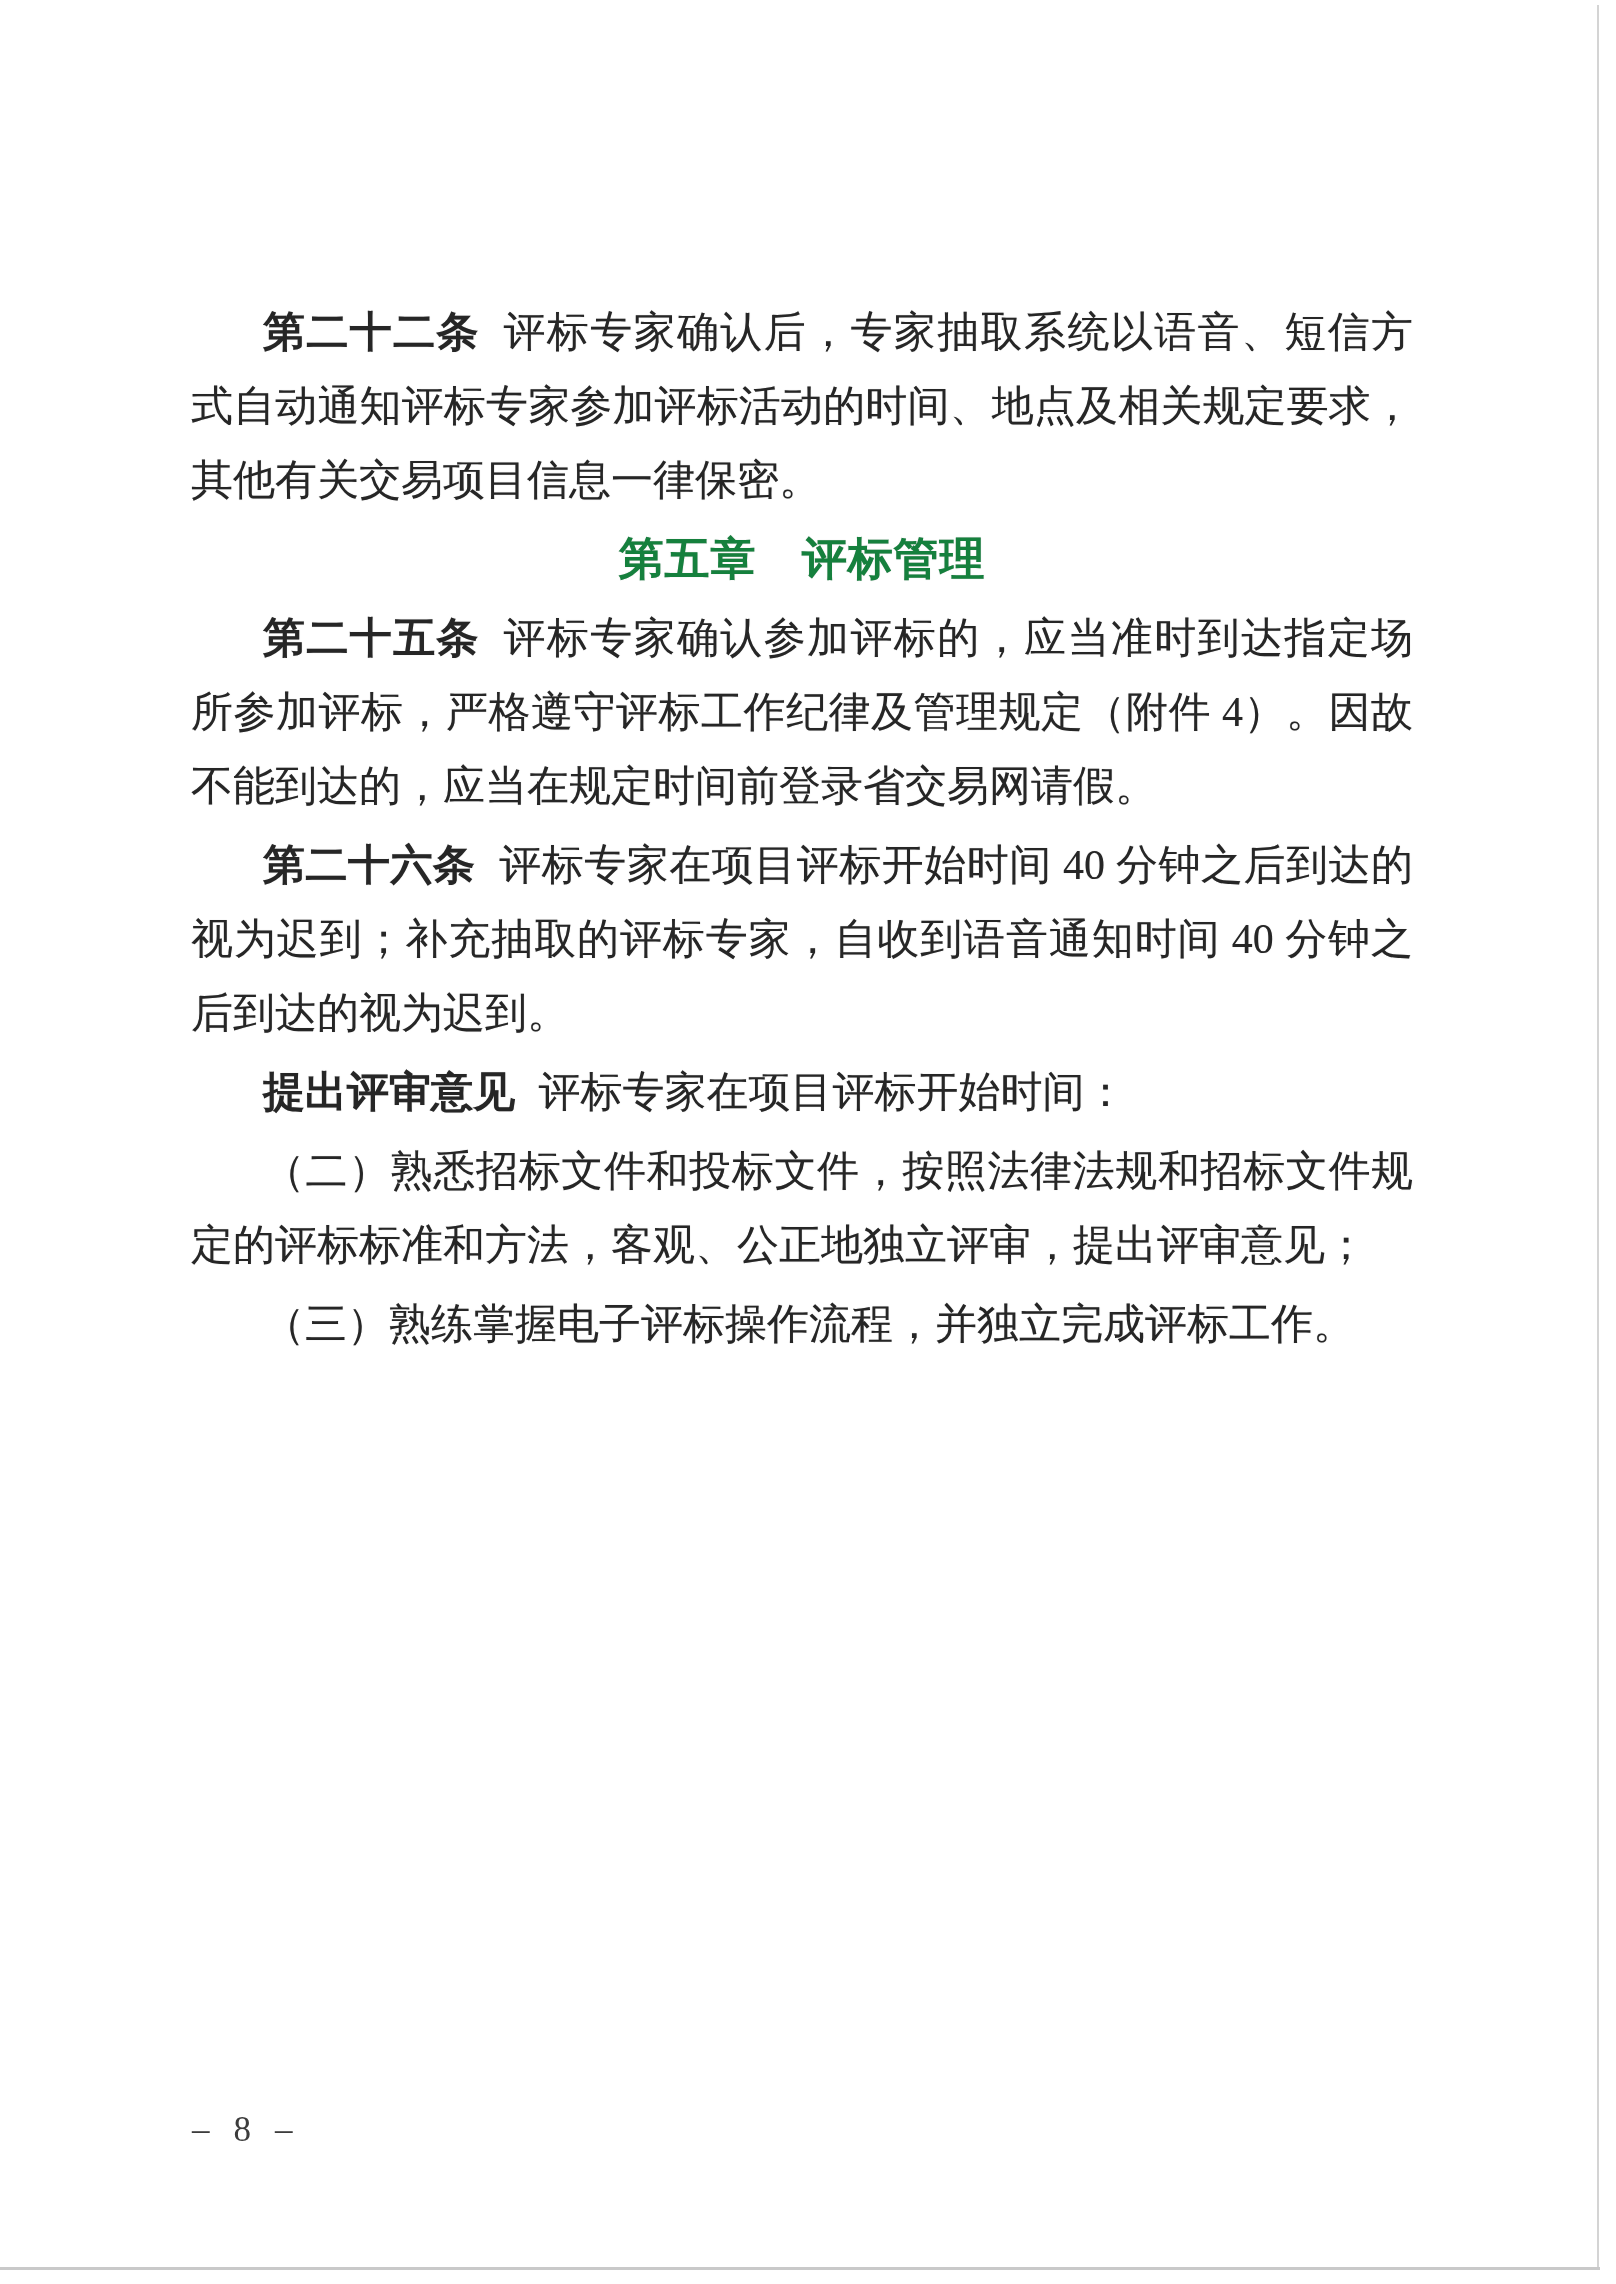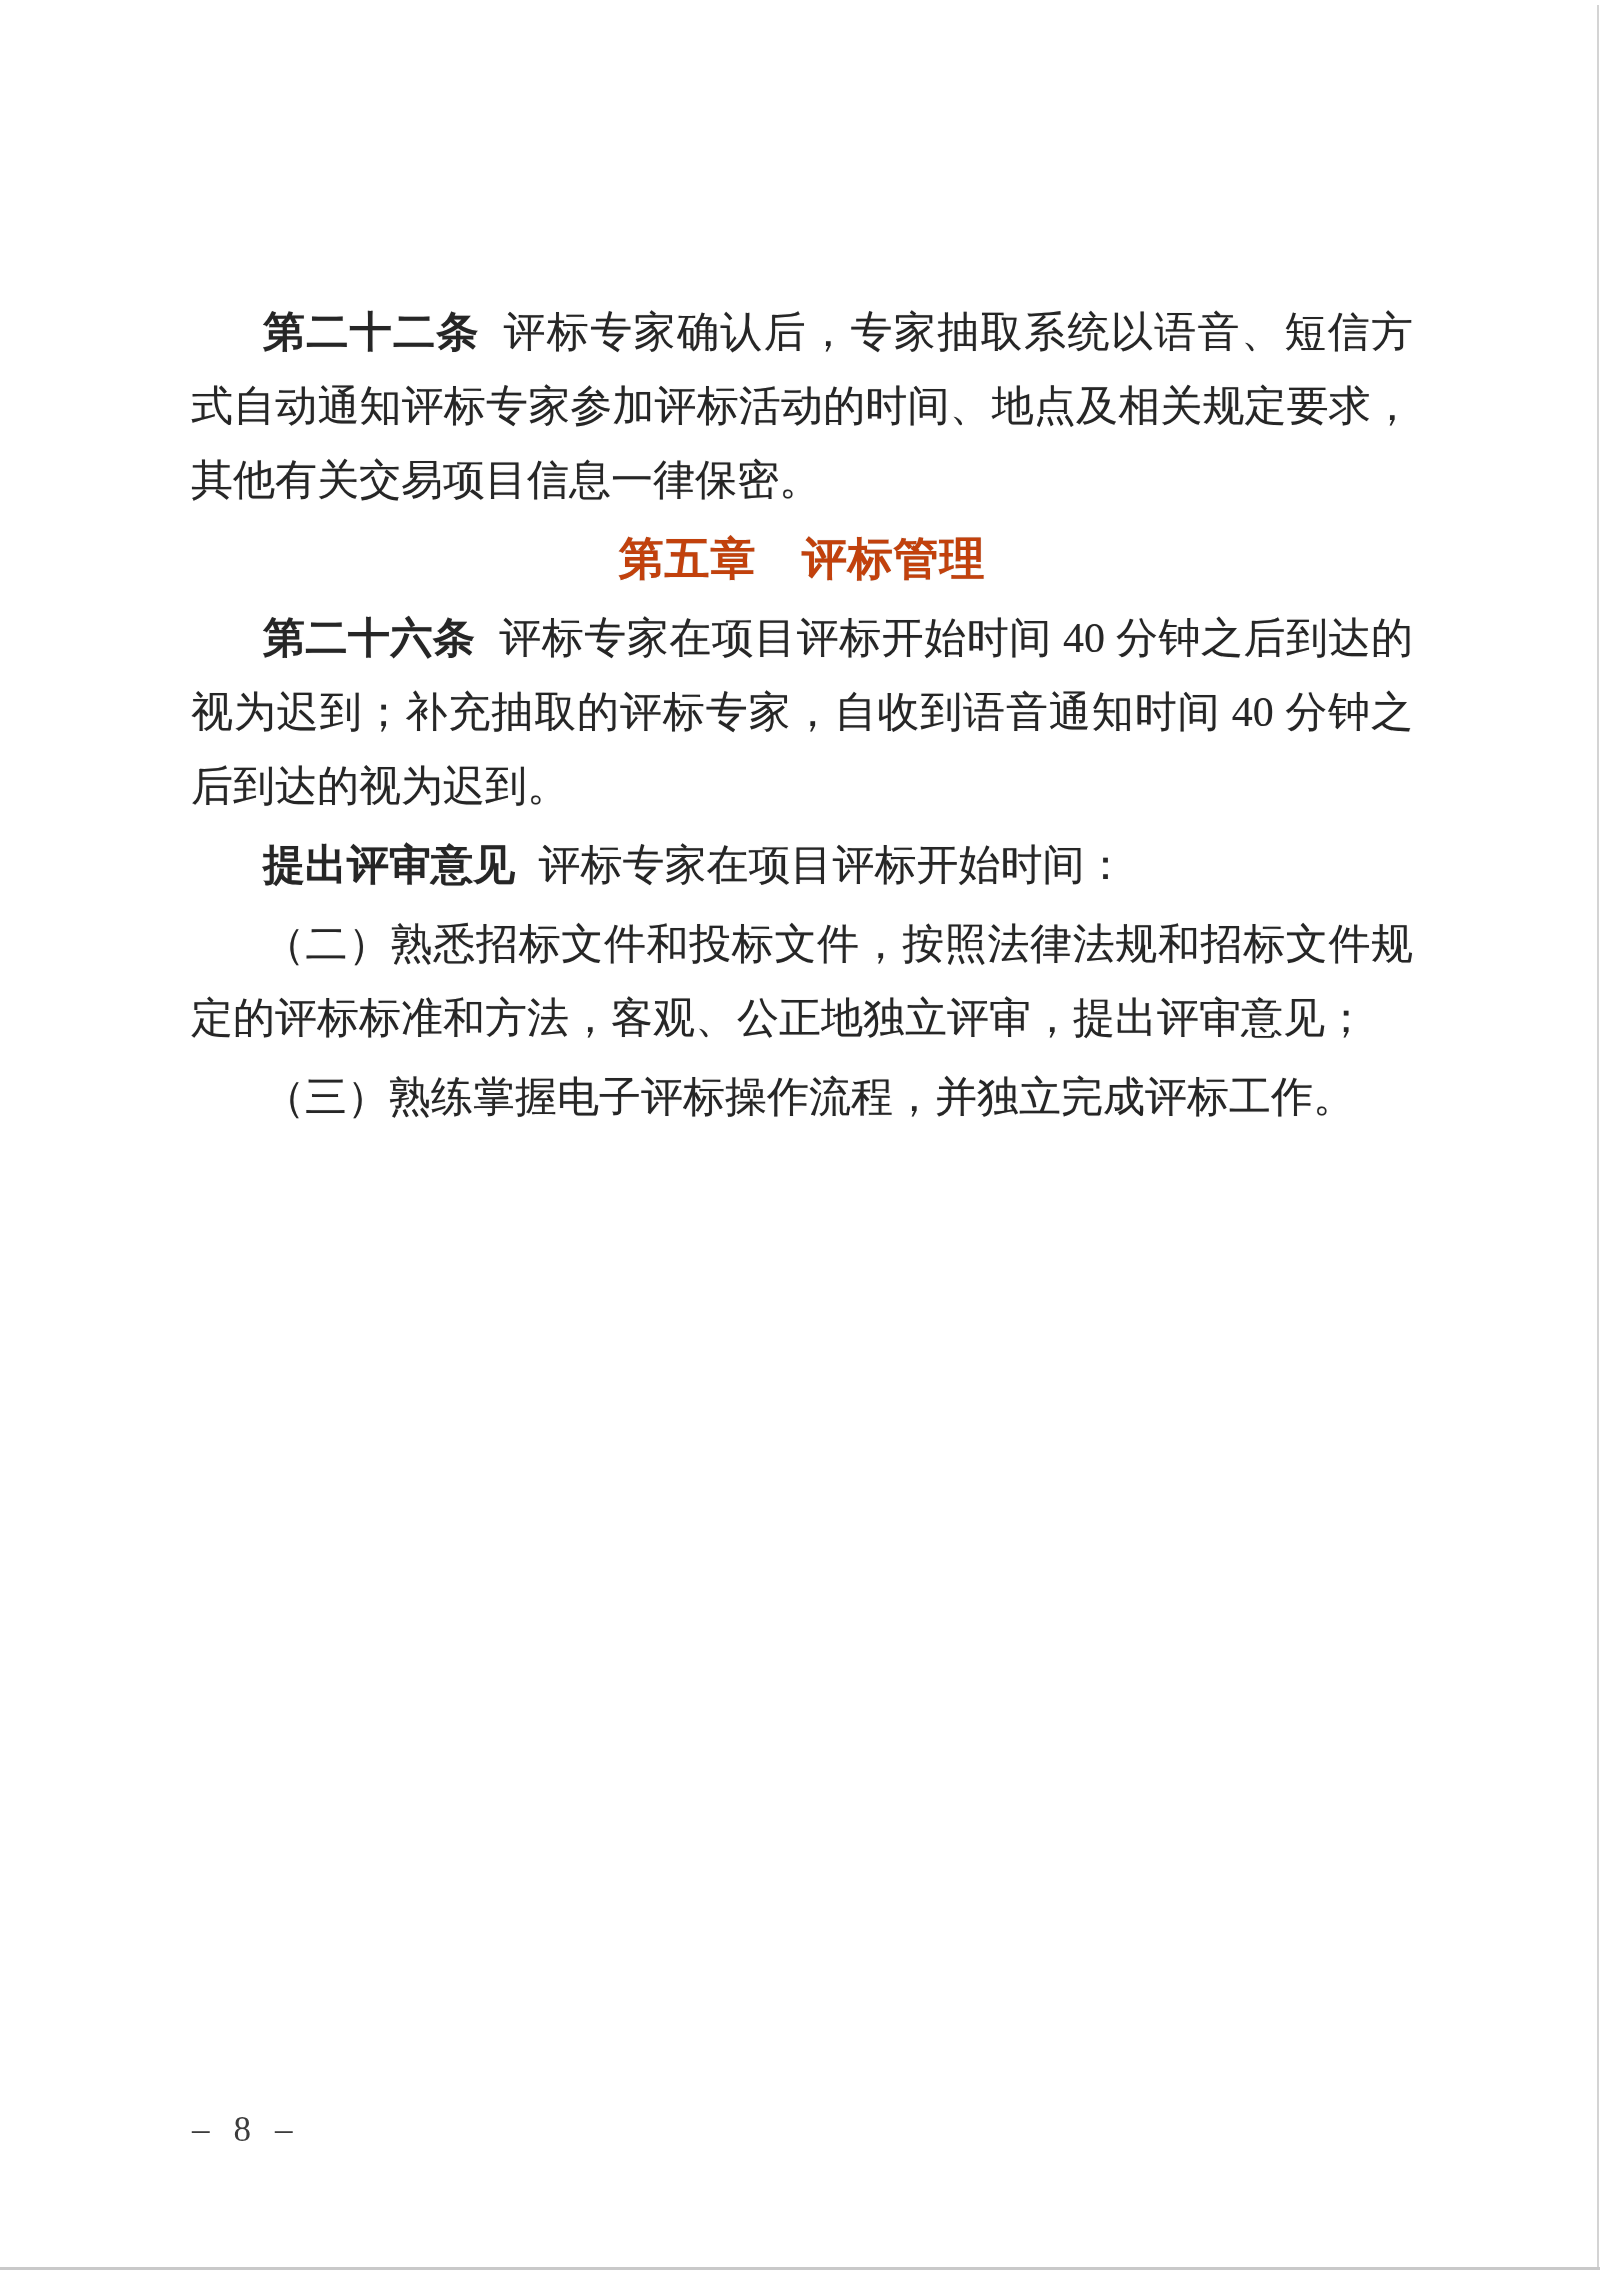--- a/index.html
+++ b/index.html
@@ -49,21 +49,21 @@
     margin-right: 0;
   }
   .chapter {
     margin: 5px 0;
     font-size: 45px;
     font-weight: bold;
     line-height: 74px;
     text-align: center;
     text-indent: 0;
     letter-spacing: 0.8px;
-    color: #c2410c;
+    color: #15803d;
   }
   .page-number {
     position: absolute;
     left: 192px;
     top: 2109px;
     font-size: 35px;
     line-height: 42px;
     color: #3c3c3c;
     letter-spacing: 7.6px;
     text-shadow: none;
@@ -92,20 +92,21 @@
 <div class="page">
 
   <div class="text-block">
 
     <p class="article"><b class="art-num">第二十二条</b><span class="art-text">评标专家确认后，专家抽取系统以语音、短信方式自动通知评标专家参加评标活动的时间、地点及相关规定要求，其他有关交易项目信息一律保密。</span></p>
 
 
 
     <h2 class="chapter">第五章　评标管理</h2>
 
+    <p class="article"><b class="art-num">第二十五条</b><span class="art-text">评标专家确认参加评标的，应当准时到达指定场所参加评标，严格遵守评标工作纪律及管理规定（附件 4）。因故不能到达的，应当在规定时间前登录省交易网请假。</span></p>
 
     <p class="article"><b class="art-num">第二十六条</b><span class="art-text">评标专家在项目评标开始时间 40 分钟之后到达的视为迟到；补充抽取的评标专家，自收到语音通知时间 40 分钟之后到达的视为迟到。</span></p>
 
     <p class="article"><b class="art-num">提出评审意见</b><span class="art-text">评标专家在项目评标开始时间：</span></p>
 
 
     <p class="article"><b class="art-num"></b><span class="art-text">（二）熟悉招标文件和投标文件，按照法律法规和招标文件规定的评标标准和方法，客观、公正地独立评审，提出评审意见；</span></p>
 
     <p class="article"><b class="art-num"></b><span class="art-text">（三）熟练掌握电子评标操作流程，并独立完成评标工作。</span></p>
 

